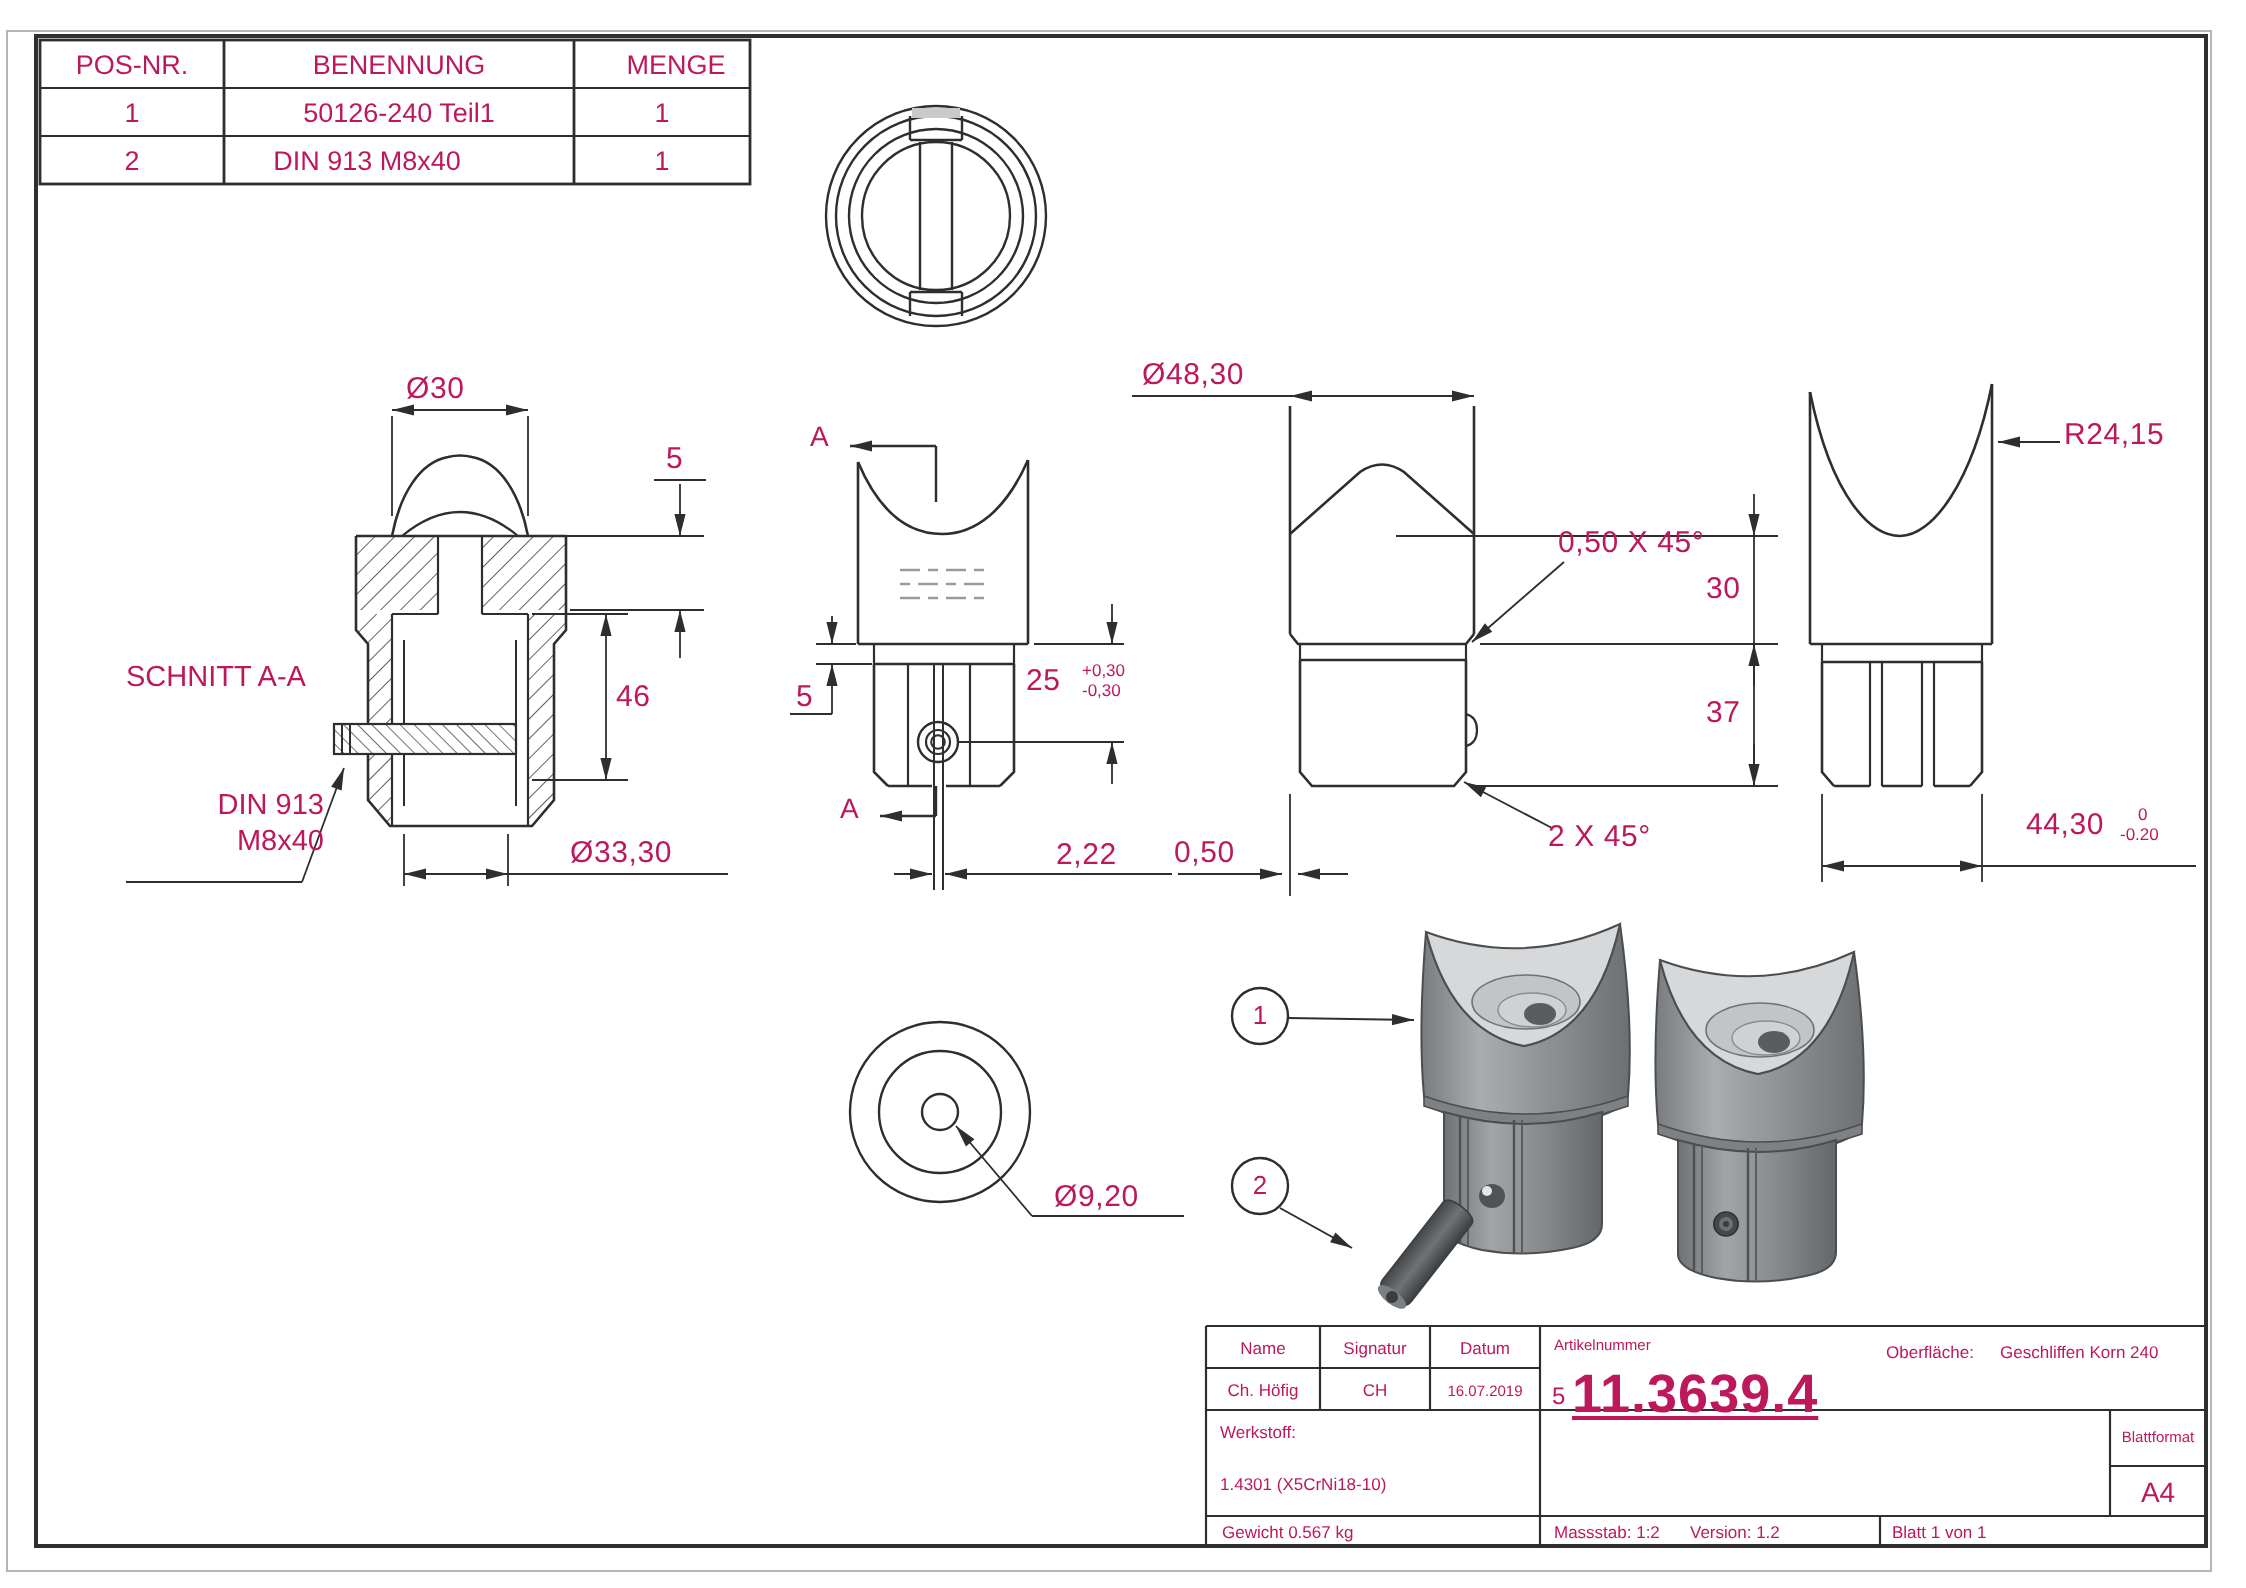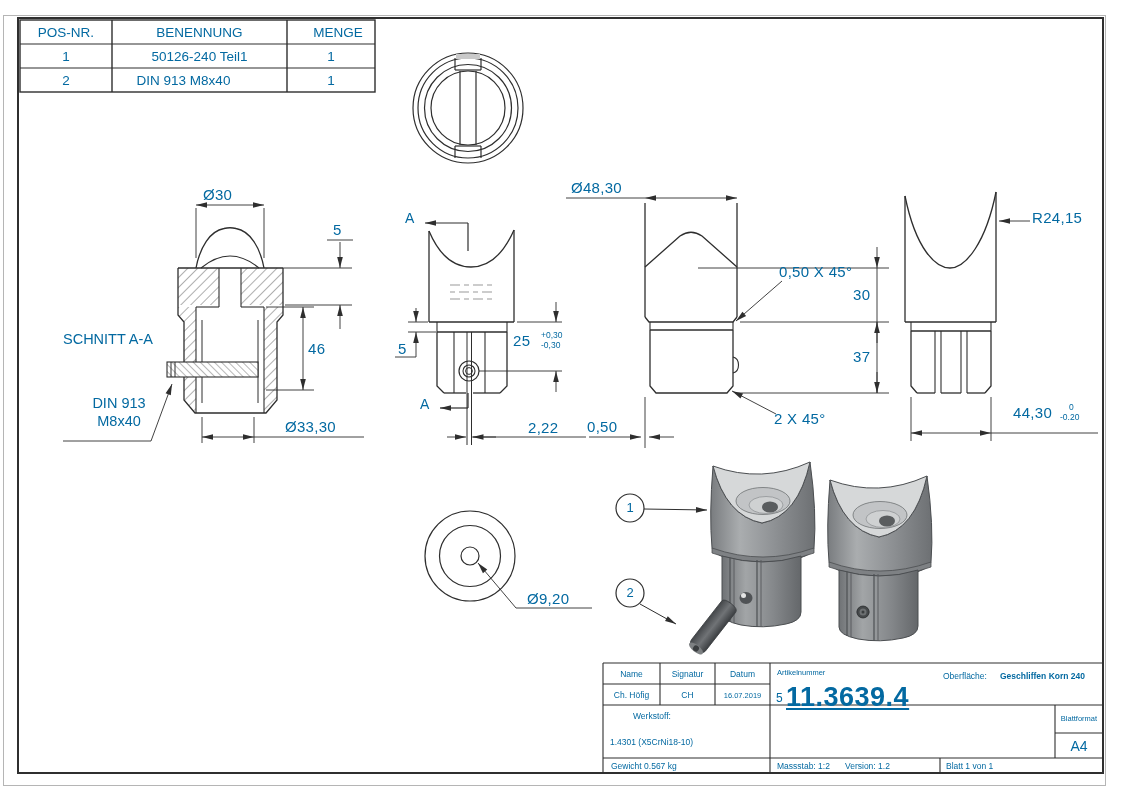--- a/index.html
+++ b/index.html
@@ -1,24 +1,24 @@
 <!DOCTYPE html>
 <html><head>
 <meta charset="utf-8">
 <style>
   html,body{margin:0;padding:0;background:#ffffff;width:1123px;height:794px;overflow:hidden;}
   body{font-family:"Liberation Sans", sans-serif;color:#1f1f1f;position:relative;}
   #stage{position:absolute;left:0;top:0;width:1123px;height:794px;}
   svg{position:absolute;left:0;top:0;}
-  .txt{position:absolute;white-space:nowrap;color:#0369a1;}
+  .txt{position:absolute;white-space:nowrap;color:#be185d;}
   .dim{font-size:15px;letter-spacing:0.3px;}
   .dim-md{font-size:14px;}
   .dim-sm{font-size:8.5px;letter-spacing:0;}
   .tbl{font-size:13.5px;text-align:center;}
-  .note{font-size:14.5px;text-align:center;line-height:18px;}
+  .note{font-size:14.5px;text-align:right;line-height:18px;}
   .tb{font-size:8.5px;}
   .tb-sm{font-size:7.5px;}
   .tb-cc{text-align:center;}
   .art-main{font-size:27px;font-weight:bold;letter-spacing:0.5px;text-decoration:underline;}
   .art-pre{font-size:12px;}
   .a4{font-size:14px;text-align:center;}
   .balloon-num{font-size:13px;text-align:center;line-height:18px;width:18px;height:18px;}
 </style>
 </head>
 <body>
@@ -337,22 +337,22 @@
 <span class="txt tb tb-cc" style="left:603px;top:669px;width:57px;">Name</span>
 <span class="txt tb tb-cc" style="left:660px;top:669px;width:55px;">Signatur</span>
 <span class="txt tb tb-cc" style="left:715px;top:669px;width:55px;">Datum</span>
 <span class="txt tb tb-cc" style="left:603px;top:690px;width:57px;">Ch. Höfig</span>
 <span class="txt tb tb-cc" style="left:660px;top:690px;width:55px;">CH</span>
 <span class="txt tb-sm tb-cc txt" style="left:715px;top:691px;width:55px;position:absolute;">16.07.2019</span>
 <span class="txt tb-sm" style="left:777px;top:668px;">Artikelnummer</span>
 <span class="txt art-pre" style="left:776px;top:691px;">5</span>
 <span class="txt art-main" style="left:786px;top:682px;">11.3639.4</span>
 <span class="txt tb" style="left:943px;top:671px;">Oberfläche:</span>
-<span class="txt tb" style="left:1000px;top:671px;font-weight:bold;">Geschliffen Korn 240</span>
-<span class="txt tb" style="left:610px;top:711px;margin-left:23px;">Werkstoff:</span>
+<span class="txt tb" style="left:1000px;top:671px;">Geschliffen Korn 240</span>
+<span class="txt tb" style="left:610px;top:711px;">Werkstoff:</span>
 <span class="txt tb" style="left:610px;top:737px;">1.4301 (X5CrNi18-10)</span>
 <span class="txt tb-sm tb-cc txt" style="left:1055px;top:714px;width:48px;position:absolute;">Blattformat</span>
 <span class="txt a4" style="left:1055px;top:738px;width:48px;">A4</span>
 <span class="txt tb" style="left:611px;top:761px;">Gewicht 0.567 kg</span>
 <span class="txt tb" style="left:777px;top:761px;">Massstab: 1:2</span>
 <span class="txt tb" style="left:845px;top:761px;">Version: 1.2</span>
 <span class="txt tb" style="left:946px;top:761px;">Blatt 1 von 1</span>
 
 </div>
 

